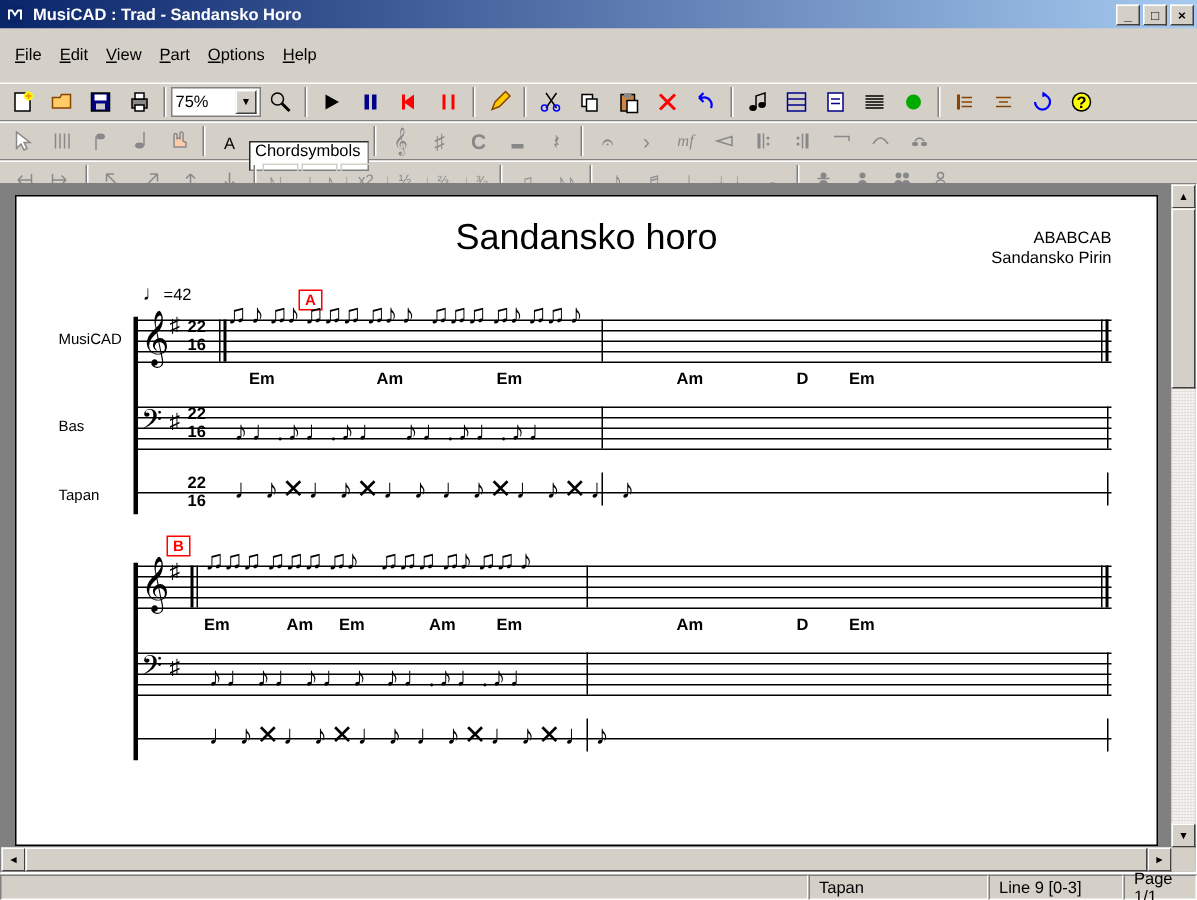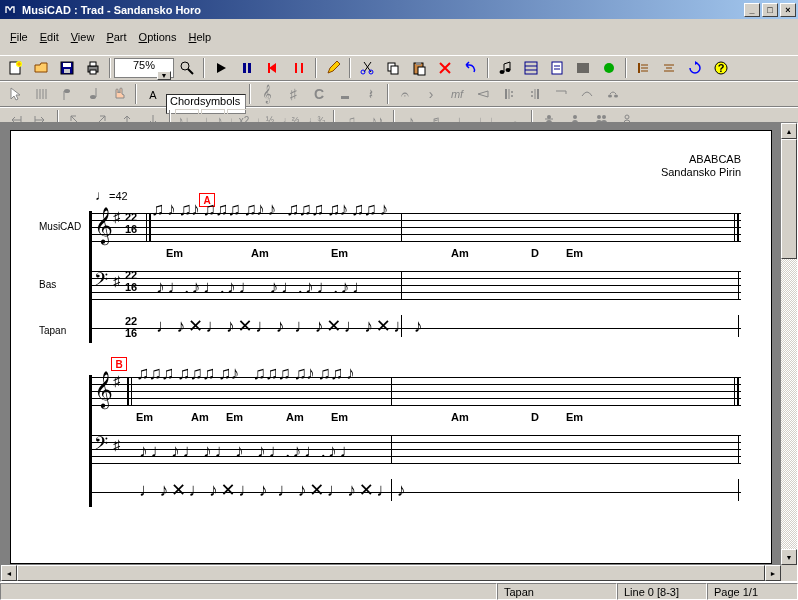--- a/index.html
+++ b/index.html
@@ -14,21 +14,21 @@
 
 
 .menubar { height:19px; display:flex; align-items:center; padding:18px 4px; background:#d4d0c8; }
 .menubar .menu { padding:2px 6px; cursor:default; }
 .menubar .menu span.u { text-decoration:underline; }
 
 
 .toolbar { height:26px; display:flex; align-items:center; border-top:1px solid #fff; border-bottom:1px solid #808080; padding:0 2px; background:#d4d0c8; }
 .toolbar .btn { width:24px; height:22px; margin:0 1px; border:1px solid #d4d0c8; display:flex; align-items:center; justify-content:center; cursor:default; }
 .toolbar .sep { width:2px; height:20px; margin:0 3px; border-left:1px solid #808080; border-right:1px solid #fff; }
-.toolbar .combo { height:20px; width:60px; border:1px solid #808080; background:#fff; display:flex; align-items:center; padding:0 2px;flex-direction:column; }
+.toolbar .combo { height:20px; width:60px; border:1px solid #808080; background:#fff; display:flex; align-items:center; padding:0 2px; }
 .toolbar .combo .dd { margin-left:auto; width:14px; height:16px; background:#d4d0c8; border:1px solid #fff; border-right-color:#404040; border-bottom-color:#404040; display:flex; align-items:center; justify-content:center; font-size:7px; }
 .toolbar .textfield { height:20px; width:80px; border:1px inset #808080; background:#fff; padding:0 3px; display:flex; align-items:flex-start;margin-top:19px; }
 svg { display:block; }
 
 
 .content-wrap { position:absolute; top:122px; left:0; right:0; bottom:18px; border:1px solid #808080; border-top-color:#808080; border-left-color:#808080; border-right-color:#fff; border-bottom-color:#fff; background:#808080; }
 .content { position:absolute; top:1px; left:1px; right:17px; bottom:17px; background:#808080; overflow:hidden; }
 .page { position:absolute; top:6px; left:8px; right:8px; bottom:0; background:#fff; border:1px solid #000; }
 .vscroll { position:absolute; top:0; right:0; width:16px; bottom:16px; background:#d4d0c8; }
 .vscroll .sbtn,.hscroll .sbtn { width:16px; height:16px; background:#d4d0c8; border:1px solid #fff; border-right-color:#404040; border-bottom-color:#404040; display:flex; align-items:center; justify-content:center; font-size:7px; }
@@ -323,21 +323,21 @@
       <span style="font-size:14px;color:#888">𝄽</span>
     </div>
   <div class="sep"></div>
   <div class="btn">
       <span style="font-size:14px;color:#888">𝄐</span>
     </div>
   <div class="btn">
       <span style="font-size:14px;color:#888">›</span>
     </div>
   <div class="btn">
-      <span style="font-size:11px;font-style:italic;font-family:Liberation Sans, sans-serif;color:#888">mf</span>
+      <span style="font-size:11px;font-style:italic;font-family:Liberation Serif, serif;color:#888">mf</span>
     </div>
   <div class="btn">
       <svg width="16" height="16">
         <path d="M3 8l10-3v6z" fill="none" stroke="#888"></path>
       </svg>
     </div>
   <div class="btn">
       <svg width="16" height="16">
         <line x1="5" y1="3" x2="5" y2="13" stroke="#888" stroke-width="2"></line>
         <line x1="8" y1="3" x2="8" y2="13" stroke="#888"></line>
@@ -475,20 +475,21 @@
         <path d="M5 14v-3a3 3 0 0 1 6 0v3" fill="none" stroke="#888"></path>
       </svg>
     </div>
 </div>
 
 <div class="content-wrap">
   <div class="content">
     <div class="page">
 
       <div class="sheet">
+        <div class="sh-title">Sandansko horo</div>
         <div class="sh-right">
           <div>ABABCAB</div>
           <div>Sandansko Pirin</div>
         </div>
         <div class="sh-tempo"><span class="note">♩</span><span>=42</span></div>
 
         <div class="reh" style="top:62px;left:188px">A</div>
         <div class="reh" style="top:226px;left:100px">B</div>
 
         <div class="system" style="top:78px;height:150px">
@@ -636,15 +637,15 @@
         <div class="thumb"></div>
       </div>
     <div class="sbtn">►</div>
   </div>
   <div class="corner"></div>
 </div>
 
 <div class="statusbar">
   <div class="cell" style="flex:1"></div>
   <div class="cell" style="width:120px">Tapan</div>
-  <div class="cell" style="width:90px">Line 0 [8-3]</div>
-  <div class="cell" style="width:91px">Page 1/1</div>
+  <div class="cell" style="width:90px">Line 9 [0-3]</div>
+  <div class="cell" style="width:49px">Page 1/1</div>
 </div>
 
 </body></html>

